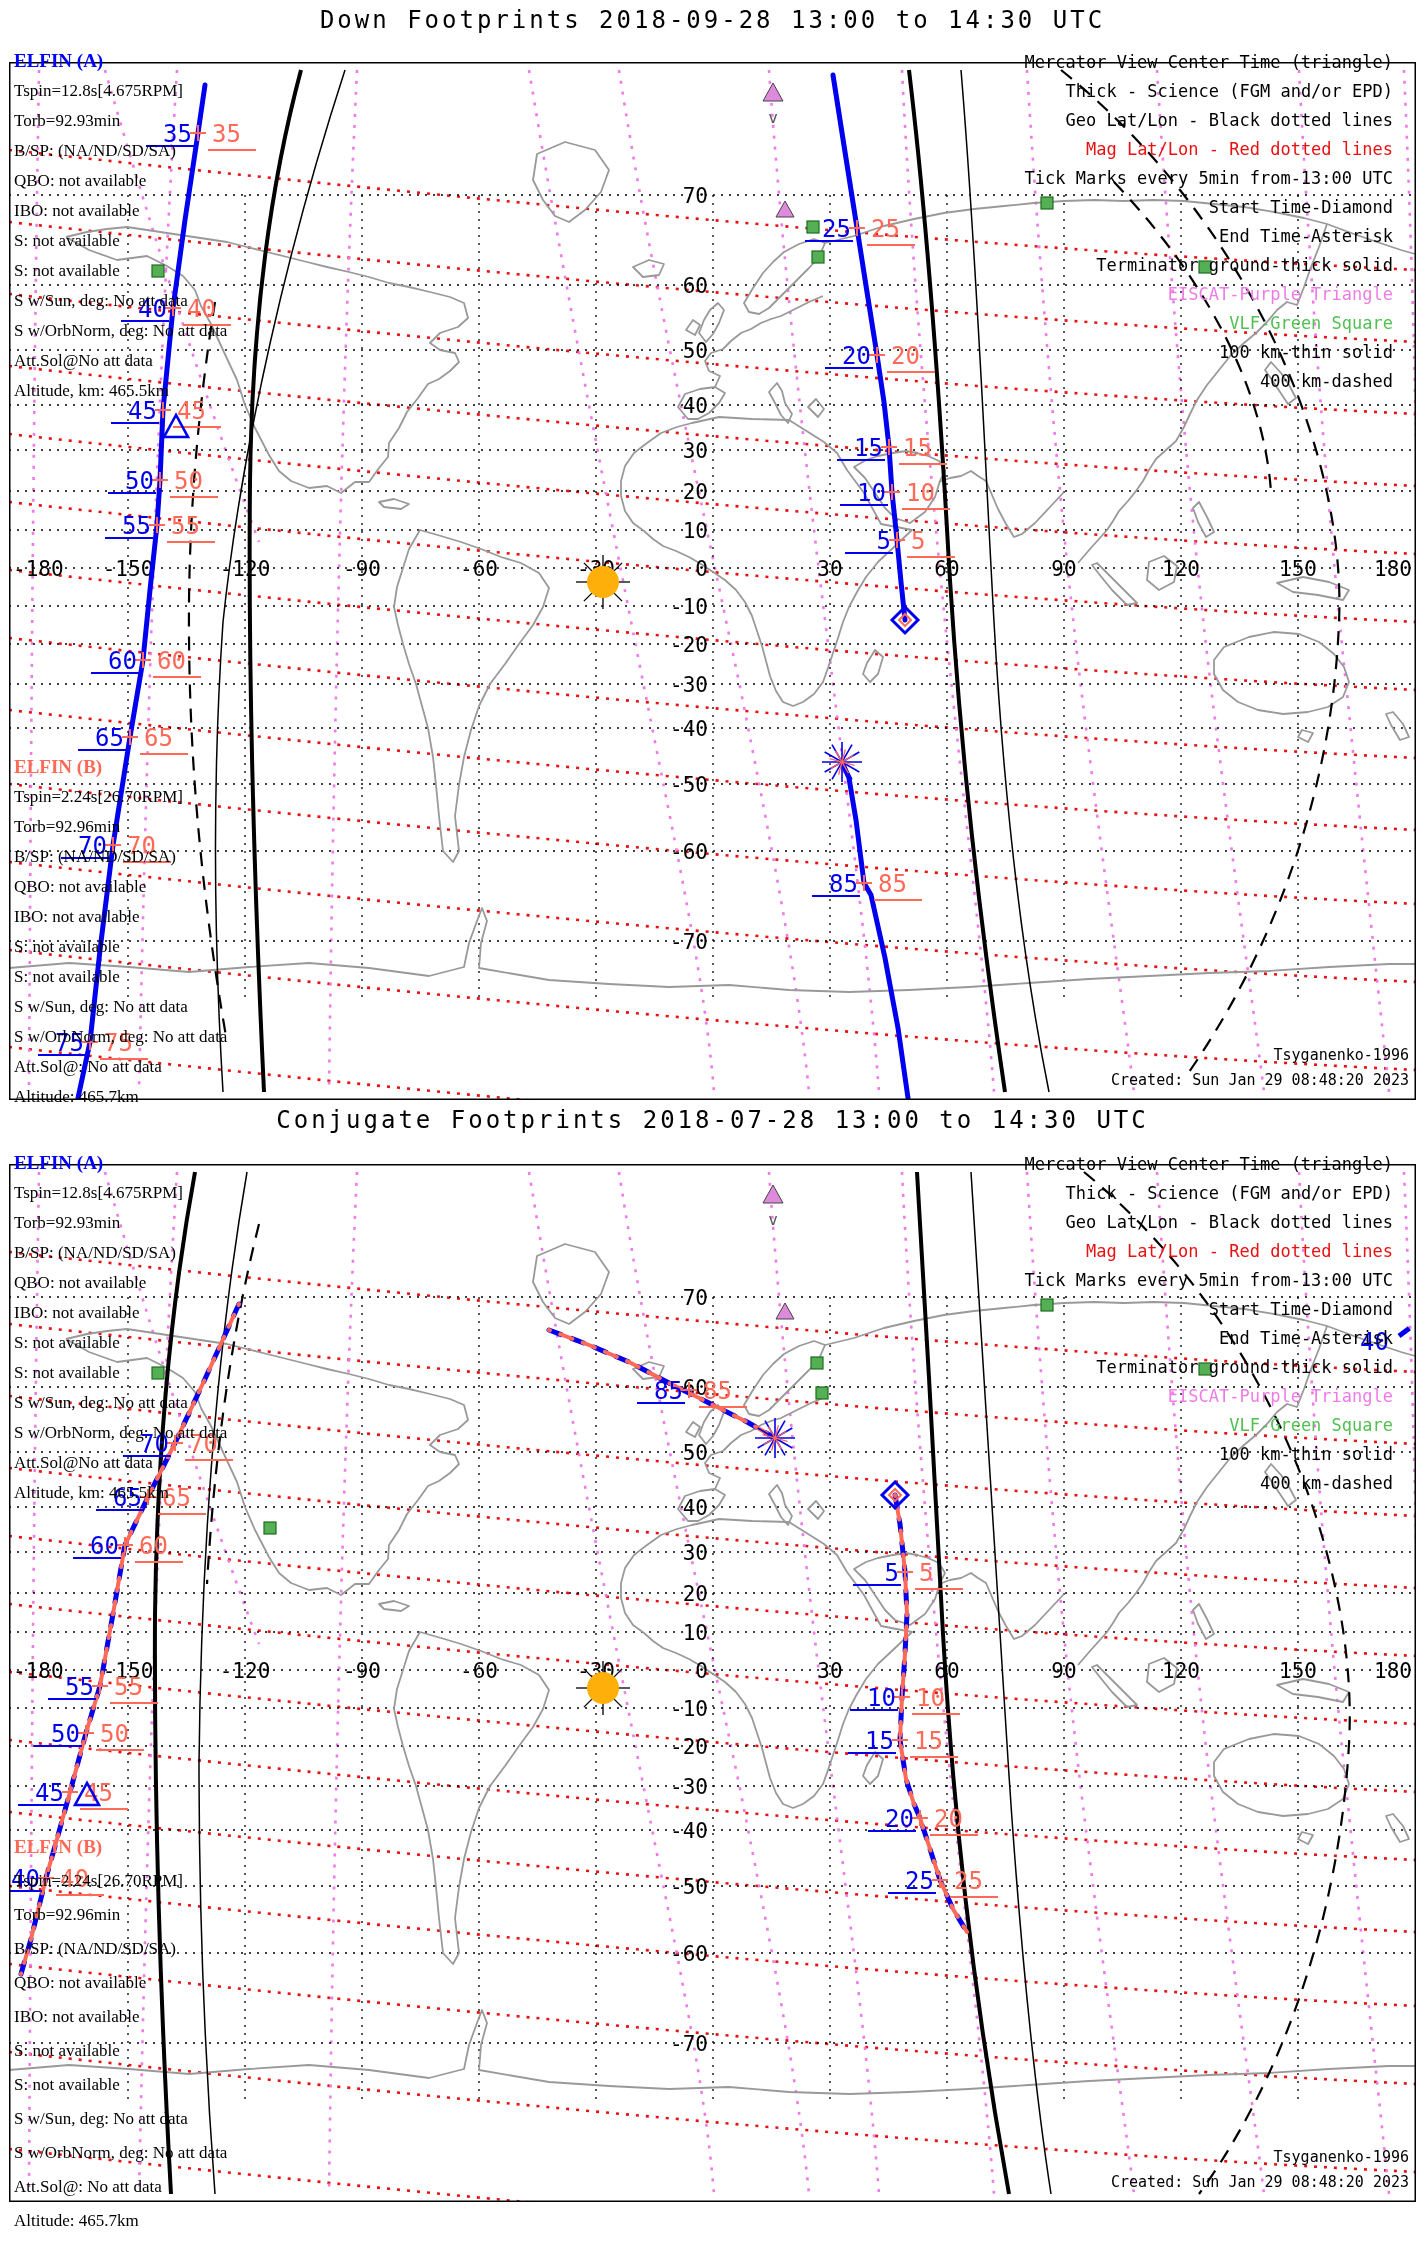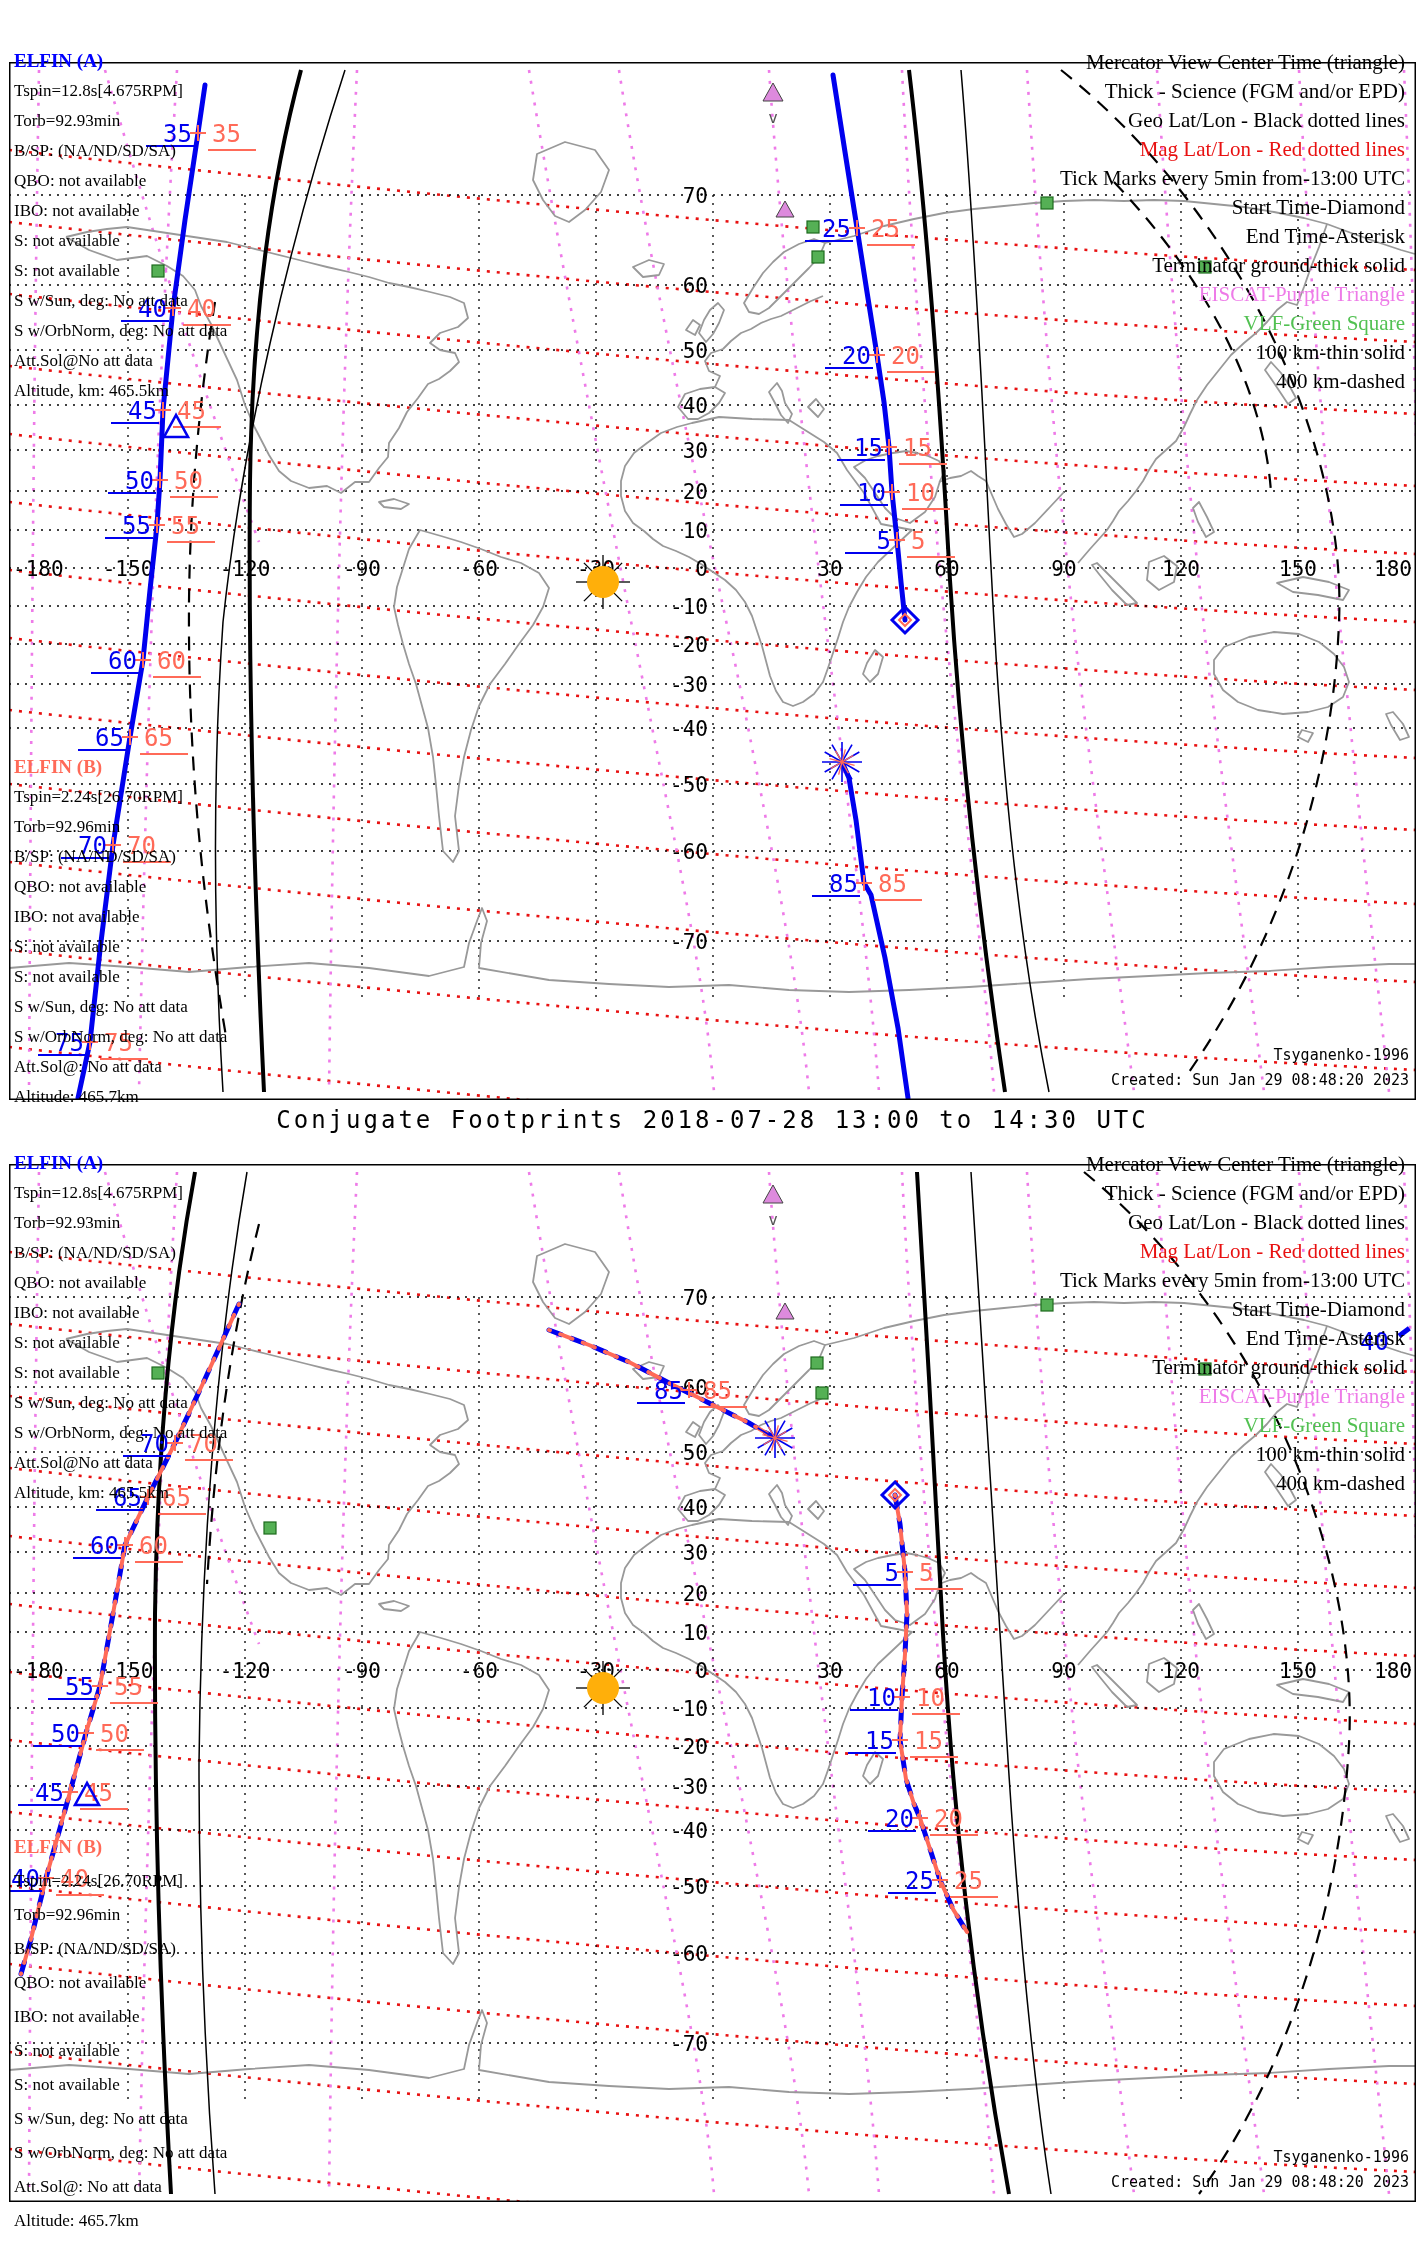--- a/index.html
+++ b/index.html
@@ -1,30 +1,31 @@
 <!DOCTYPE html>
 <html><head>
 <meta charset="utf-8">
 <style>
   html,body{margin:0;padding:0;background:#fff;}
   .page{position:relative;width:1425px;height:2250px;background:#fff;
         font-family:"DejaVu Sans Mono",monospace;color:#000;overflow:hidden;}
   .ptitle{position:absolute;left:0;width:1425px;text-align:center;
           font-size:24px;letter-spacing:3px;white-space:pre;}
-  .legend{position:absolute;right:20px;text-align:right;font-size:21px;
-          line-height:29px;white-space:pre;font-family:Liberation Serif, serif;}
+  .legend{position:absolute;right:32px;text-align:right;font-size:17px;
+          line-height:29px;white-space:pre;}
   .info{position:absolute;left:14px;font-size:17px;white-space:pre;font-family:Liberation Serif, serif;}
   .footer{position:absolute;right:16px;text-align:right;font-size:15px;white-space:pre;}
   .maphost{position:absolute;left:9px;}
   svg text{font-family:"DejaVu Sans Mono",monospace;}
 </style>
 </head>
 <body>
 
 <div class="page">
+  <div class="ptitle" style="top:6px">Down Footprints 2018-09-28 13:00 to 14:30 UTC</div>
   <div class="ptitle" style="top:1106px">Conjugate Footprints 2018-07-28 13:00 to 14:30 UTC</div>
 
   <div class="maphost" style="top:62px"><svg id="map0" width="1407" height="1038" viewBox="0 0 1407 1038">
         <g>
           <path d="M0,88 C500,143 1000,188 1407,208" fill="none" stroke="#e81111" stroke-width="2.6" stroke-dasharray="3 7"></path>
           <path d="M0,160 C500,215 1000,260 1407,280" fill="none" stroke="#e81111" stroke-width="2.6" stroke-dasharray="3 7"></path>
           <path d="M0,232 C500,287 1000,332 1407,352" fill="none" stroke="#e81111" stroke-width="2.6" stroke-dasharray="3 7"></path>
           <path d="M0,304 C500,359 1000,404 1407,424" fill="none" stroke="#e81111" stroke-width="2.6" stroke-dasharray="3 7"></path>
           <path d="M0,372 C500,427 1000,472 1407,492" fill="none" stroke="#e81111" stroke-width="2.6" stroke-dasharray="3 7"></path>
           <path d="M0,440 C500,495 1000,540 1407,560" fill="none" stroke="#e81111" stroke-width="2.6" stroke-dasharray="3 7"></path>

